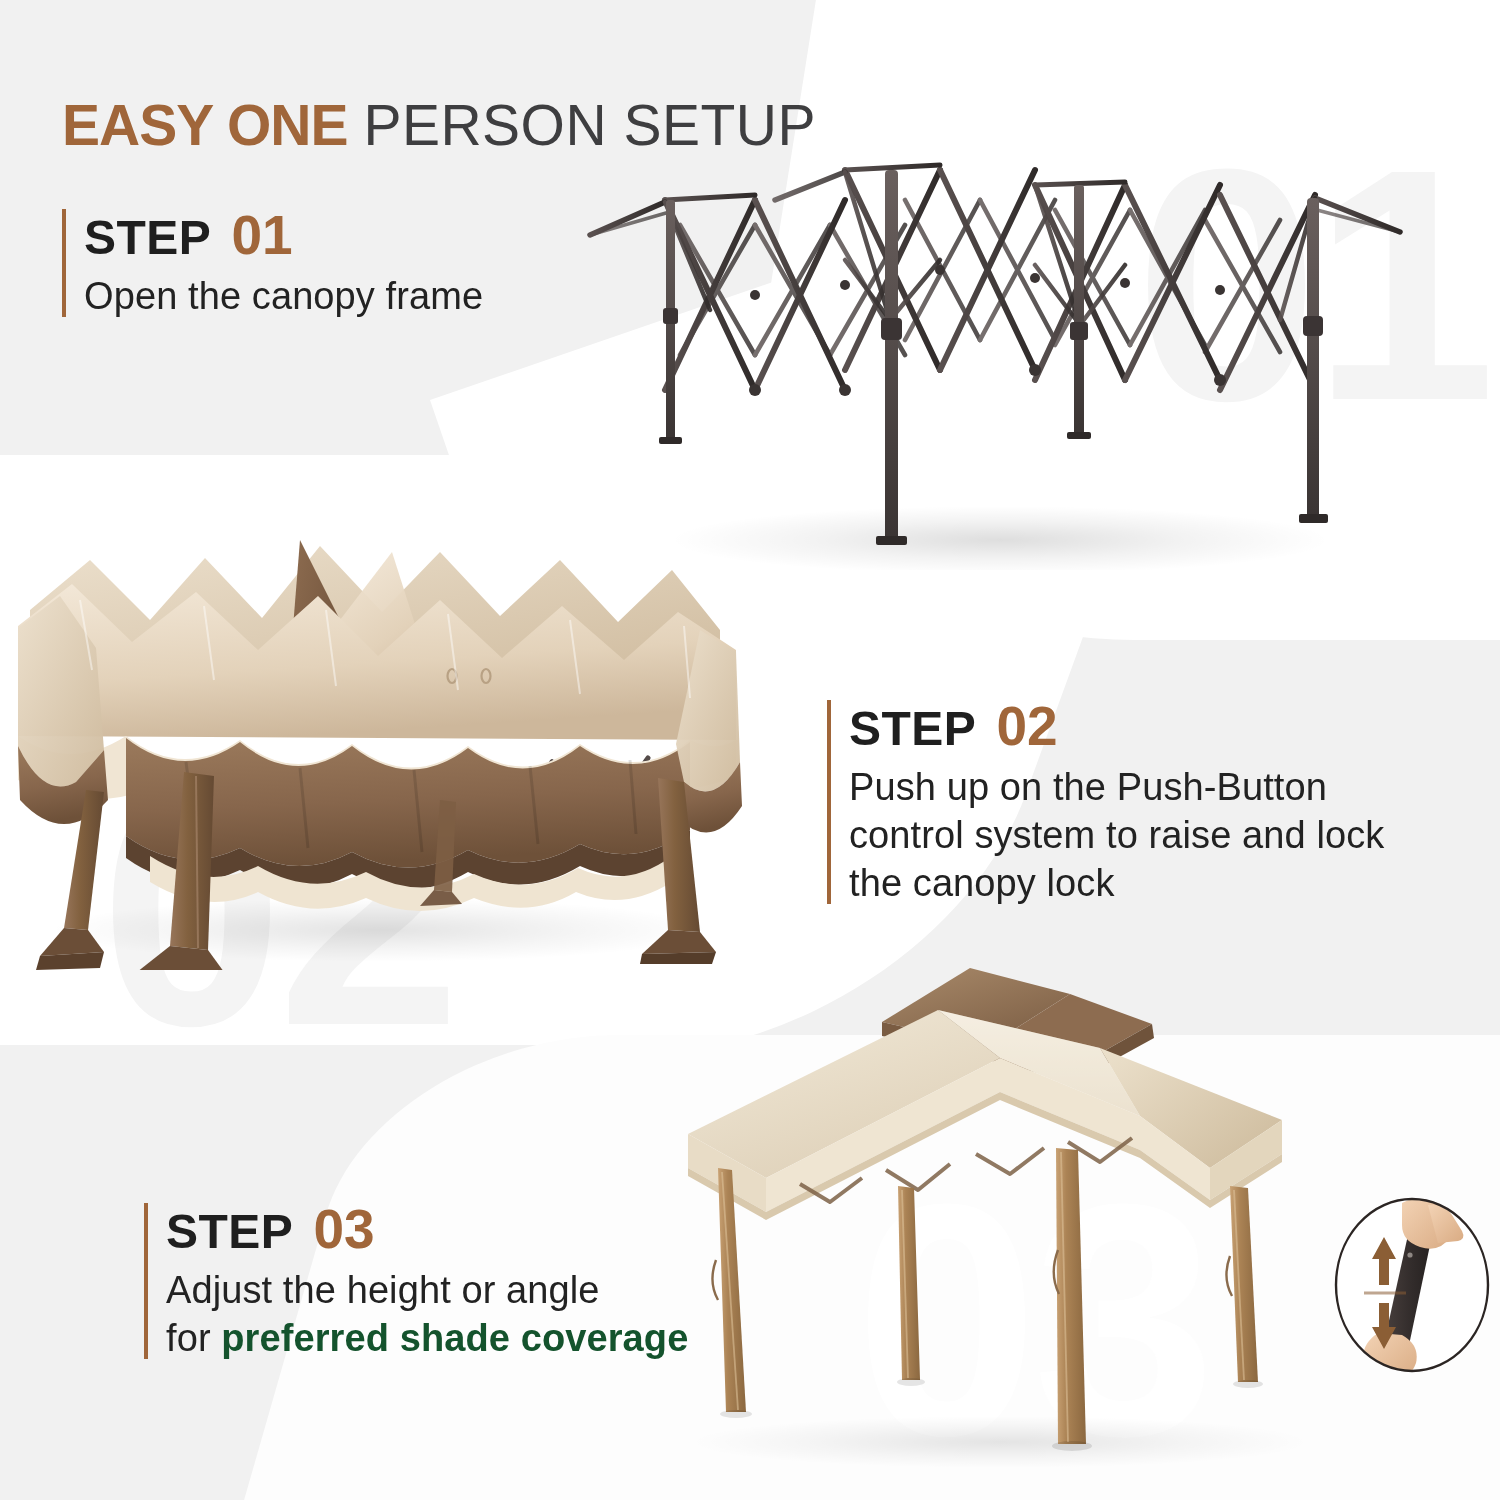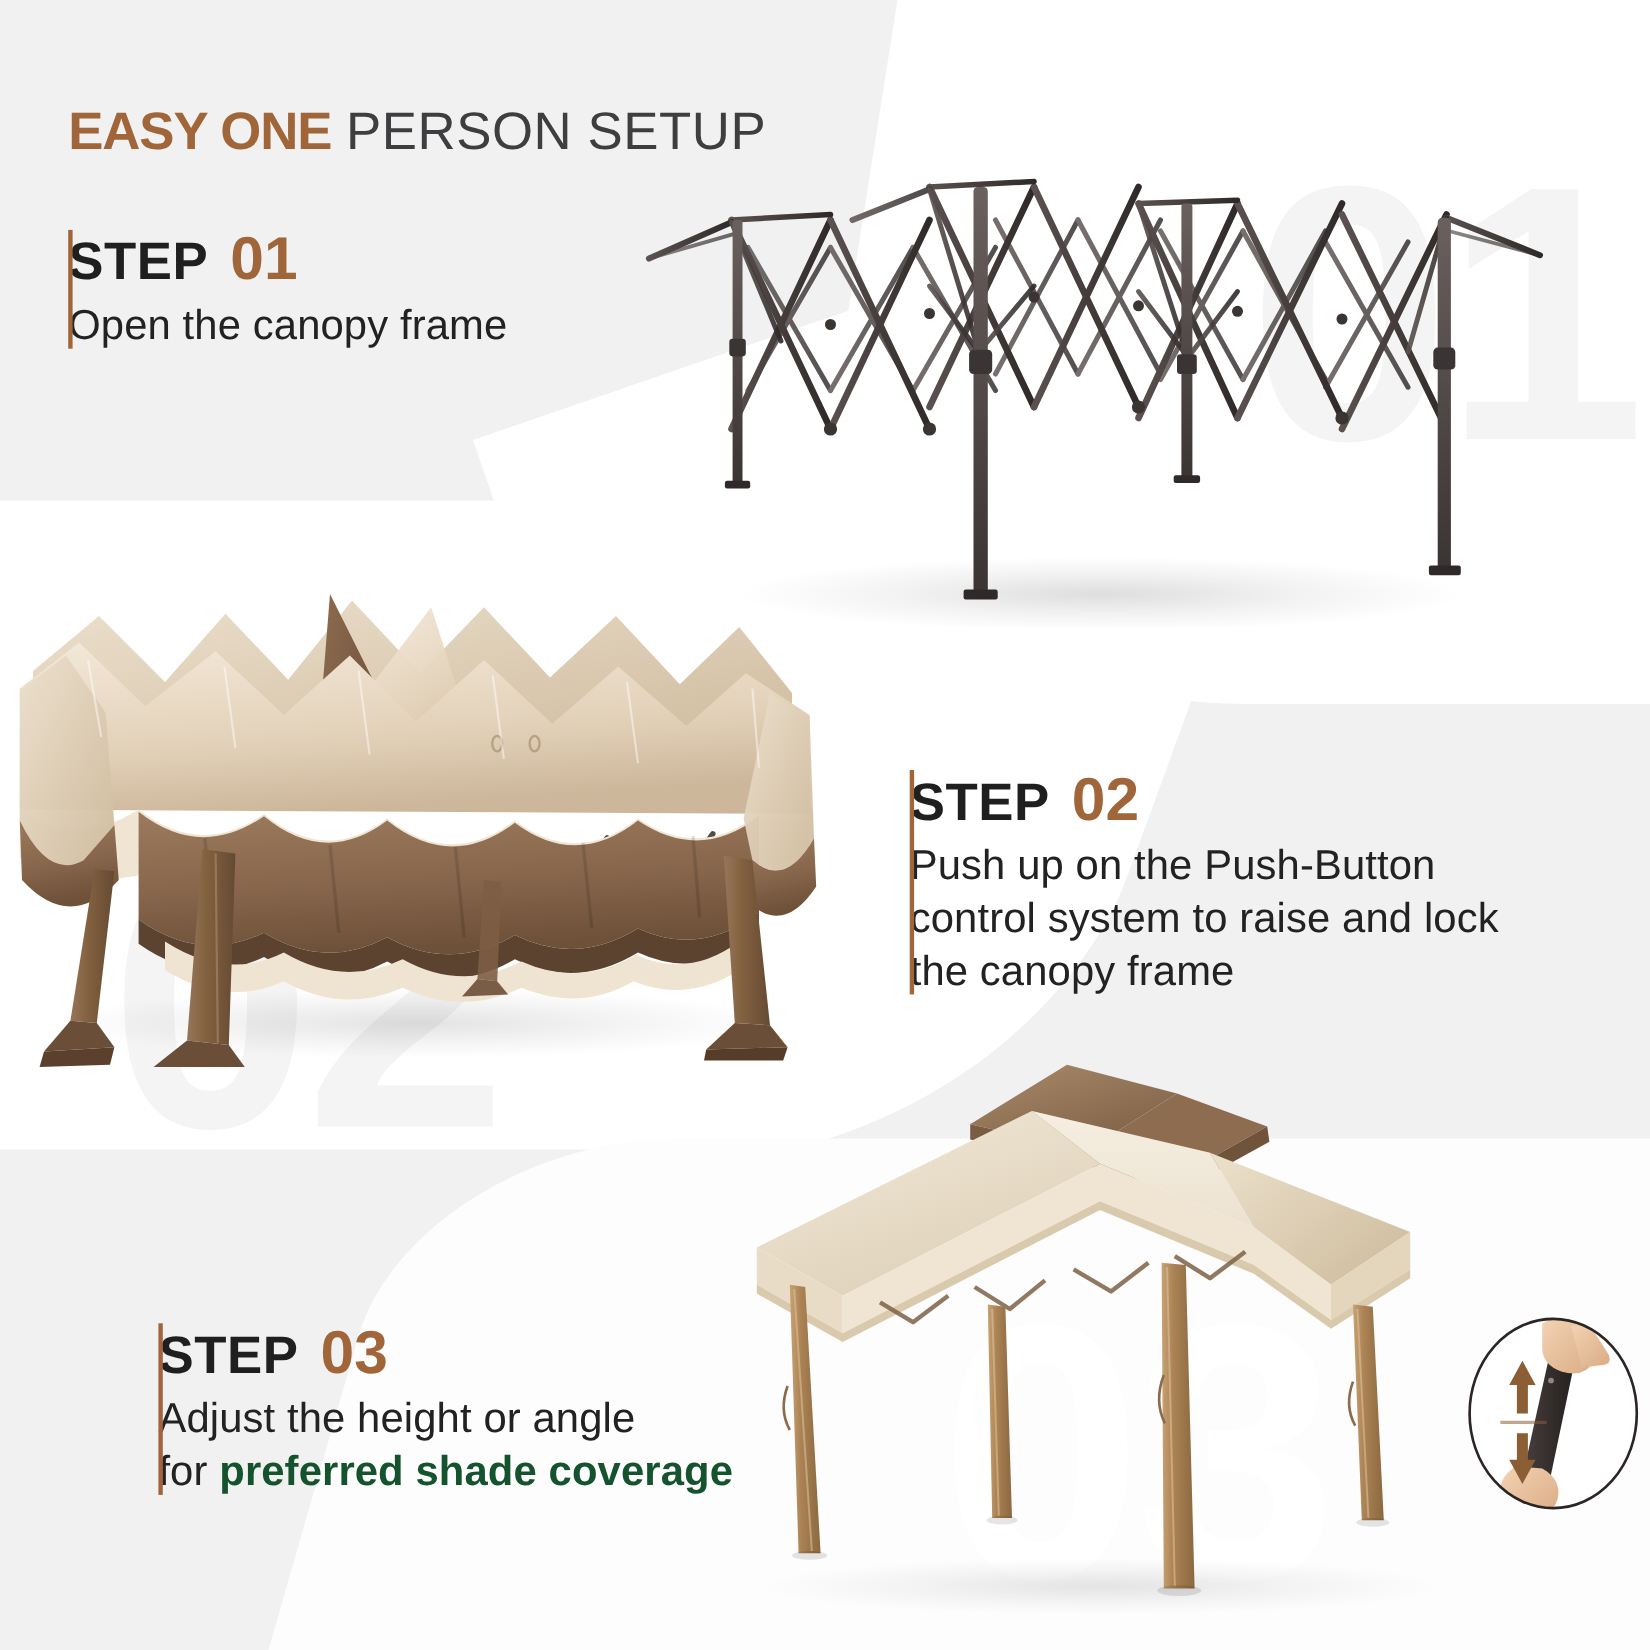--- a/index.html
+++ b/index.html
@@ -53,28 +53,28 @@
     user-select:none;
     pointer-events:none;
   }
   .wm-01 { left:1135px; top:120px; font-size:330px; color:#f4f4f4; }
   .wm-02 { left:100px; top:745px; font-size:330px; color:#f4f4f4; }
   .wm-03 { left:855px; top:1155px; font-size:330px; color:#ffffff; }
 
   
   .headline {
     position:absolute; left:62px; top:96px;
-    font-size:48px; line-height:1.02;
+    font-size:57px; line-height:1.02;
     letter-spacing:0px; white-space:nowrap;
   }
   .headline .hl-a { font-weight:700; color:#A0663A; letter-spacing:-1px; }
   .headline .hl-b { font-weight:400; color:#3E3E40; letter-spacing:0.5px; }
 
   
-  .step { position:absolute; }
+  .step { position:absolute; padding-left:22px; }
   .step::before {
     content:""; position:absolute; left:0; top:6px; bottom:4px; width:4px;
     background:#A0663A;
   }
   .step-head {
     font-size:0; white-space:nowrap; margin-bottom:6px;
   }
   .step-head .lbl {
     font-size:48px; font-weight:700; color:#1f1f1f; letter-spacing:0.5px;
     vertical-align:baseline;
@@ -528,21 +528,21 @@
     </div>
   </div>
 
   <div class="step" id="step-02">
     <div class="step-head">
       <span class="lbl">STEP</span><span class="num">02</span>
     </div>
     <div class="step-body">
       <div>Push up on the Push-Button</div>
       <div>control system to raise and lock</div>
-      <div>the canopy frame</div>
+      <div>the canopy lock</div>
     </div>
   </div>
 
   <div class="step" id="step-03">
     <div class="step-head">
       <span class="lbl">STEP</span><span class="num">03</span>
     </div>
     <div class="step-body">
       <div>Adjust the height or angle</div>
       <div><span>for </span><span class="accent">preferred shade coverage</span></div>

